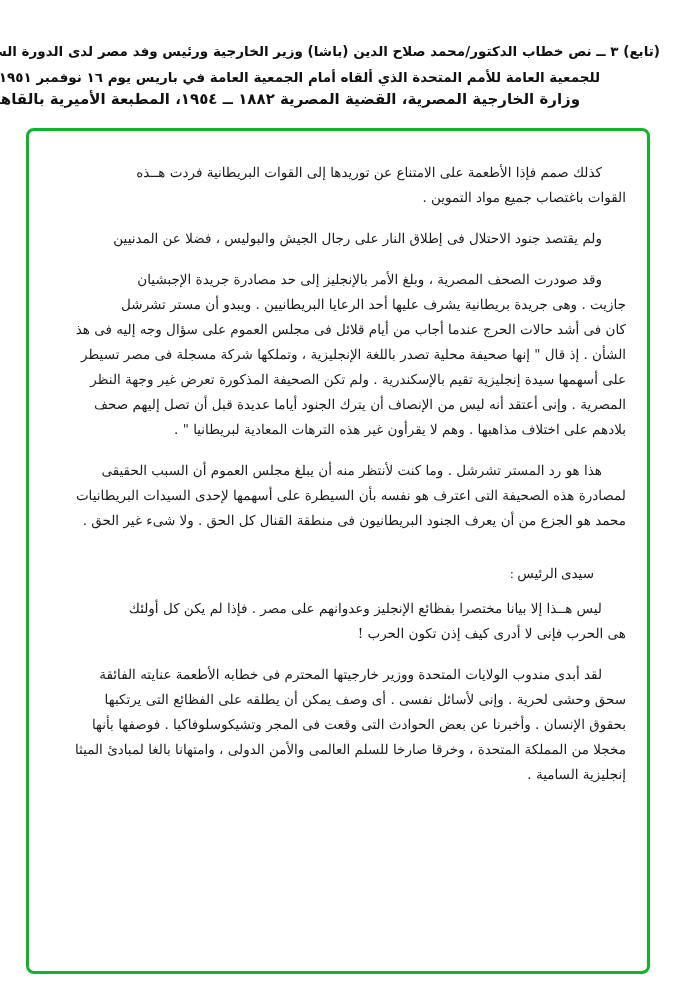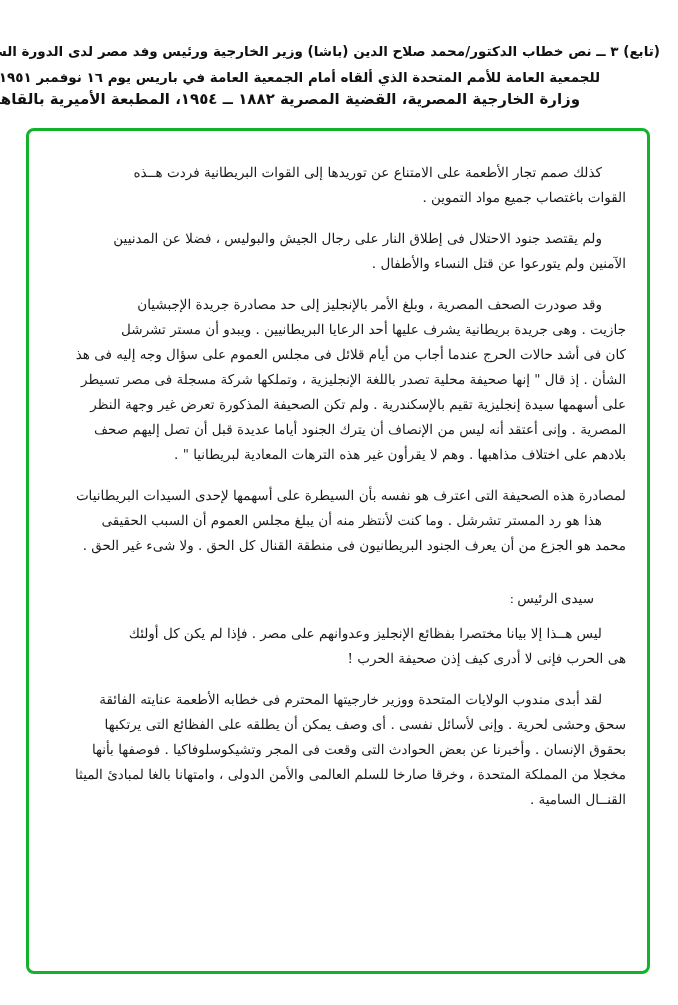--- a/index.html
+++ b/index.html
@@ -83,48 +83,47 @@
 <div class="header">
   <div class="line1">(تابع) ٣ ــ نص خطاب الدكتور/محمد صلاح الدين (باشا) وزير الخارجية ورئيس وفد مصر لدى الدورة السادسة</div>
   <div class="line2">للجمعية العامة للأمم المتحدة الذي ألقاه أمام الجمعية العامة في باريس يوم ١٦ نوفمبر ١٩٥١</div>
   <div class="source">وزارة الخارجية المصرية، القضية المصرية ١٨٨٢ ــ ١٩٥٤، المطبعة الأميرية بالقاهرة ١٩٥٥، ص ٦٩٣ ــ ٧٠٣</div>
 </div>
 
 <div class="frame" style="border-color: rgb(18, 178, 42);"></div>
 
 <div class="body-text">
   <div class="para">
-    <span class="line first">كذلك صمم تجار الأطعمة على الامتناع عن توريدها إلى القوات البريطانية فردت هــذه</span>
+    <span class="line first">كذلك صمم فإذا الأطعمة على الامتناع عن توريدها إلى القوات البريطانية فردت هــذه</span>
     <span class="line">القوات باغتصاب جميع مواد التموين .</span>
   </div>
   <div class="para">
     <span class="line first">ولم يقتصد جنود الاحتلال فى إطلاق النار على رجال الجيش والبوليس ، فضلا عن المدنيين</span>
-    <span class="line">الآمنين ولم يتورعوا عن قتل النساء والأطفال .</span>
   </div>
   <div class="para">
     <span class="line first">وقد صودرت الصحف المصرية ، وبلغ الأمر بالإنجليز إلى حد مصادرة جريدة الإجبشيان</span>
     <span class="line">جازيت . وهى جريدة بريطانية يشرف عليها أحد الرعايا البريطانيين . ويبدو أن مستر تشرشل</span>
     <span class="line">كان فى أشد حالات الحرج عندما أجاب من أيام قلائل فى مجلس العموم على سؤال وجه إليه فى هذا</span>
     <span class="line">الشأن . إذ قال " إنها صحيفة محلية تصدر باللغة الإنجليزية ، وتملكها شركة مسجلة فى مصر تسيطر</span>
     <span class="line">على أسهمها سيدة إنجليزية تقيم بالإسكندرية . ولم تكن الصحيفة المذكورة تعرض غير وجهة النظر</span>
     <span class="line">المصرية . وإنى أعتقد أنه ليس من الإنصاف أن يترك الجنود أياما عديدة قبل أن تصل إليهم صحف</span>
     <span class="line">بلادهم على اختلاف مذاهبها . وهم لا يقرأون غير هذه الترهات المعادية لبريطانيا " .</span>
   </div>
   <div class="para">
+    <span class="line first">هذا هو رد المستر تشرشل . وما كنت لأنتظر منه أن يبلغ مجلس العموم أن السبب الحقيقى</span>
     <span class="line">لمصادرة هذه الصحيفة التى اعترف هو نفسه بأن السيطرة على أسهمها لإحدى السيدات البريطانيات</span>
-    <span class="line first">هذا هو رد المستر تشرشل . وما كنت لأنتظر منه أن يبلغ مجلس العموم أن السبب الحقيقى</span>
     <span class="line">محمد هو الجزع من أن يعرف الجنود البريطانيون فى منطقة القنال كل الحق . ولا شىء غير الحق .</span>
   </div>
 
   <div class="salutation">سيدى الرئيس :</div>
 
   <div class="para">
     <span class="line first">ليس هــذا إلا بيانا مختصرا بفظائع الإنجليز وعدوانهم على مصر . فإذا لم يكن كل أولئك</span>
-    <span class="line">هى الحرب فإنى لا أدرى كيف إذن صحيفة الحرب !</span>
+    <span class="line">هى الحرب فإنى لا أدرى كيف إذن تكون الحرب !</span>
   </div>
   <div class="para">
     <span class="line first">لقد أبدى مندوب الولايات المتحدة ووزير خارجيتها المحترم فى خطابه الأطعمة عنايته الفائقة</span>
     <span class="line">سحق وحشى لحرية . وإنى لأسائل نفسى . أى وصف يمكن أن يطلقه على الفظائع التى يرتكبها</span>
     <span class="line">بحقوق الإنسان . وأخبرنا عن بعض الحوادث التى وقعت فى المجر وتشيكوسلوفاكيا . فوصفها بأنها</span>
     <span class="line">مخجلا من المملكة المتحدة ، وخرقا صارخا للسلم العالمى والأمن الدولى ، وامتهانا بالغا لمبادئ الميثاق</span>
-    <span class="line">القنــال السامية .</span>
+    <span class="line">إنجليزية السامية .</span>
   </div>
 </div>
 
 </body></html>

